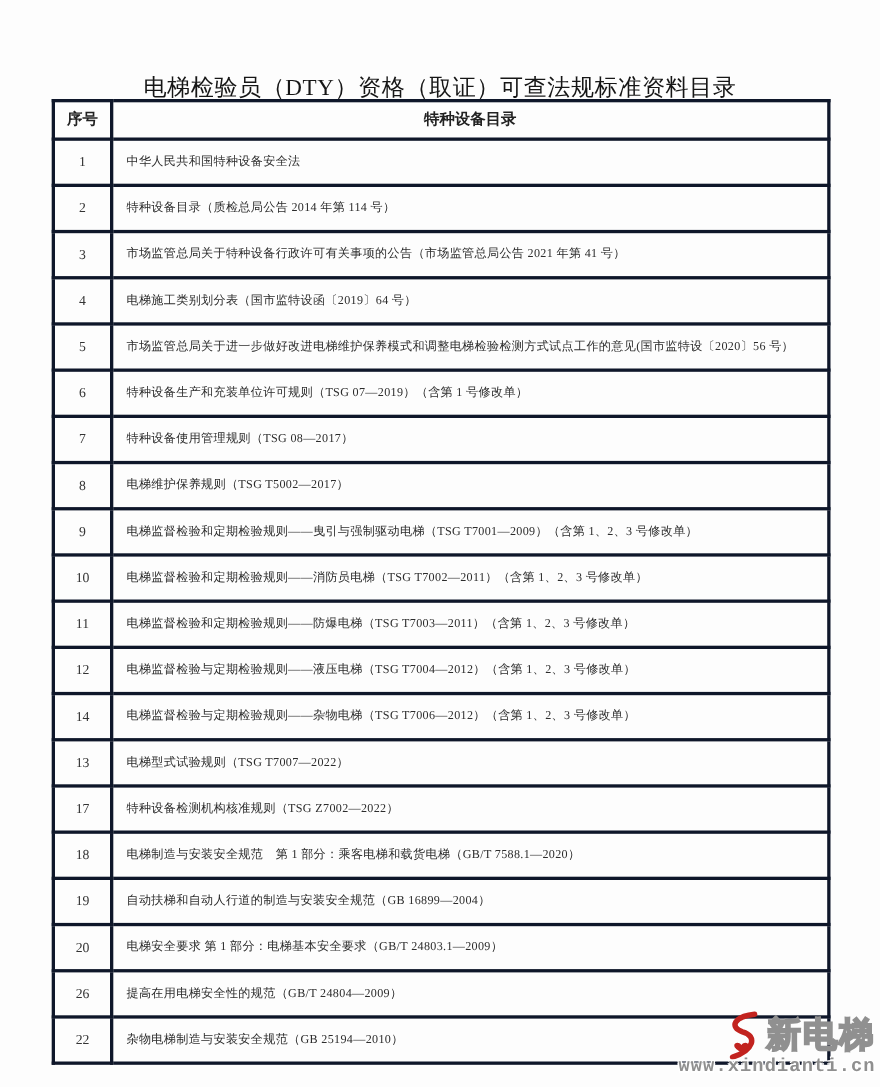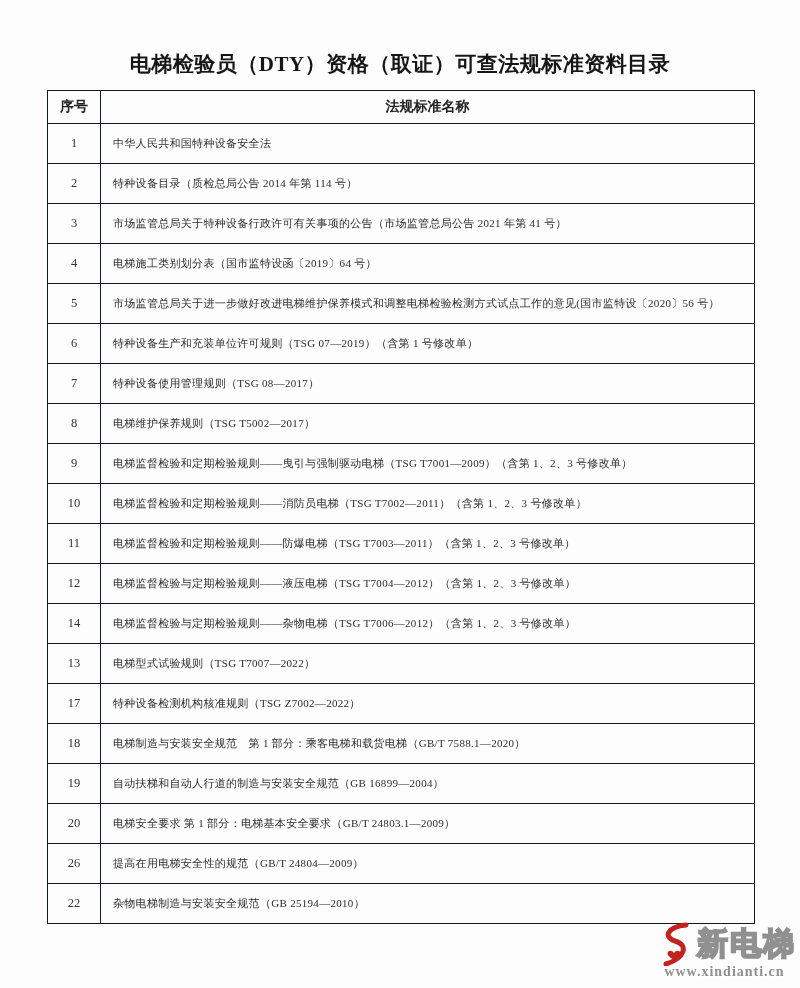--- a/index.html
+++ b/index.html
@@ -10,34 +10,34 @@
     color:#2f2f2f;
     position:relative;
     overflow:hidden;
   }
   .page{position:absolute;inset:0;}
   .doc-title{
     position:absolute;
     top:50px;left:0;right:0;
     text-align:center;
     font-size:21px;
-    font-weight:bold;
+    font-weight:normal;
     color:#161616;
     letter-spacing:.5px;
-    margin:0;
+    margin:15px;
   }
   table.regs{
     position:absolute;
     left:47px;top:90px;
     width:708px;
     border-collapse:collapse;
     table-layout:fixed;
   }
   table.regs th, table.regs td{
-    border:1px solid #0f172a;
+    border:3px solid #0f172a;
     vertical-align:middle;
   }
   table.regs th{
     font-size:14px;
     font-weight:bold;
     color:#222;
     height:32px;
     text-align:center;
     padding:0;
   }
@@ -54,67 +54,67 @@
     line-height:1.5;
     padding:4px 12px;
     text-align:left;
     color:#2c2c2c;
     letter-spacing:.3px;
   }
   
   .watermark{
     position:absolute;
     right:4px;bottom:8px;
-    text-align:center;
+    text-align:right;
     pointer-events:none;
   }
   .wm-top{
     display:flex;
     align-items:center;
     justify-content:flex-end;
     gap:2px;
   }
   .wm-logo{display:inline-block;width:42px;height:44px;}
   .wm-brand{
     font-size:31px;
     font-weight:bold;
     color:#ffffff;
     -webkit-text-stroke:2px #909090;
     text-shadow:0 0 1px #9a9a9a;
     letter-spacing:2px;
     font-family:"Liberation Sans","DejaVu Sans",sans-serif;
   }
   .wm-url{
-    font-size:14px;
+    font-size:17px;
     font-weight:bold;
     color:#8f8f8f;
     text-shadow:
       -1px -1px 0 #fff, 1px -1px 0 #fff,
       -1px 1px 0 #fff, 1px 1px 0 #fff;
     letter-spacing:1px;
     margin-top:-2px;
-    font-family:Liberation Serif, serif;
+    font-family:Liberation Mono, monospace;
   }
 </style>
 </head>
 <body>
 
 <div class="page">
 
   <h1 class="doc-title">电梯检验员（DTY）资格（取证）可查法规标准资料目录</h1>
 
   <table class="regs">
     <colgroup>
         <col class="c-no">
         <col>
       </colgroup>
     <thead>
       <tr>
         <th>序号</th>
-        <th>法规标准名称</th>
+        <th>特种设备目录</th>
       </tr>
     </thead>
     <tbody id="rows">
         <tr>
           <td class="col-no">1</td>
           <td class="col-name">中华人民共和国特种设备安全法</td>
         </tr>
         <tr>
           <td class="col-no">2</td>
           <td class="col-name">特种设备目录（质检总局公告 2014 年第 114 号）</td>

